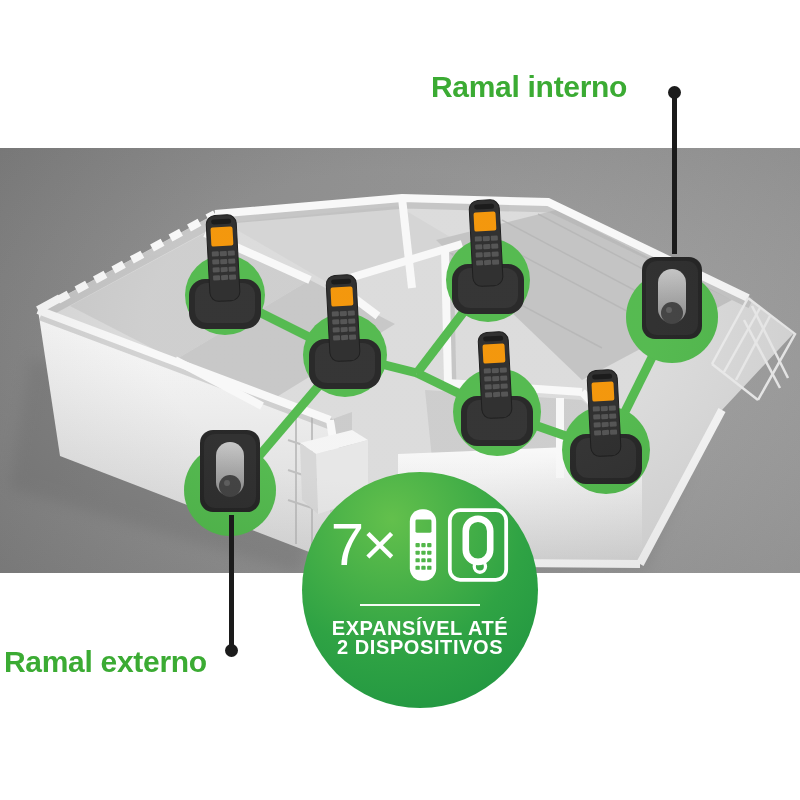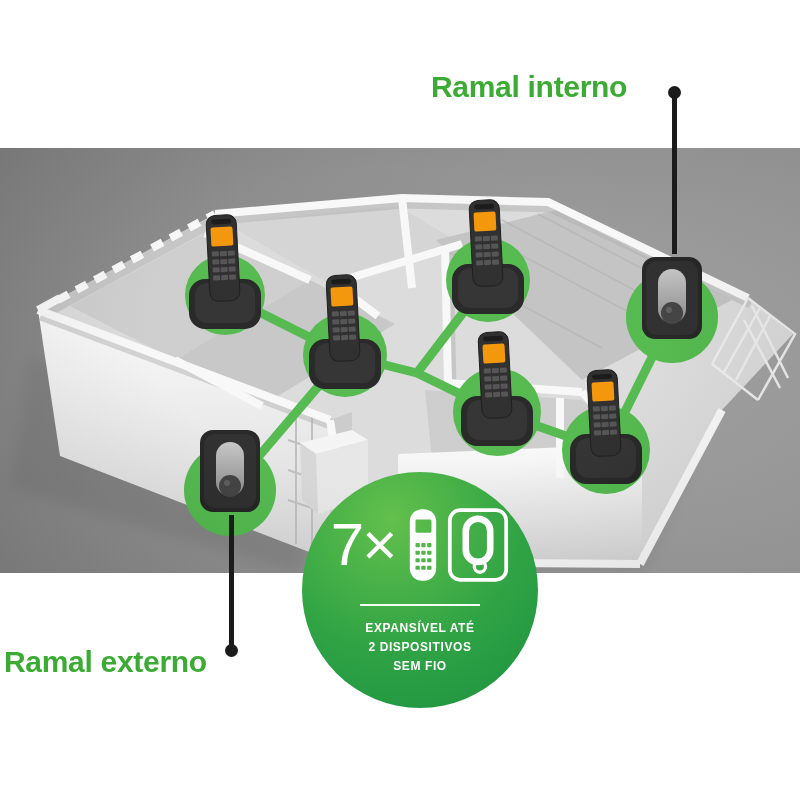--- a/index.html
+++ b/index.html
@@ -24,21 +24,21 @@
          background:radial-gradient(ellipse at 50% 42%,rgba(255,255,255,0.05) 45%,rgba(0,0,0,0.10) 100%);pointer-events:none;}
   svg.plan,svg.net{position:absolute;left:0;top:0;}
 
   
   .badge{position:absolute;left:302px;top:472px;width:236px;height:236px;border-radius:50%;
          background:radial-gradient(circle at 38% 20%, var(--badge-light) 0%, var(--badge-mid) 55%, var(--badge-dark) 100%);
          display:flex;flex-direction:column;align-items:center;color:#fff;z-index:5;}
   .badge-row{display:flex;align-items:center;gap:8px;margin-top:32px;height:82px;}
   .badge-mult{font-size:60px;font-weight:400;line-height:1;letter-spacing:-2px;margin-right:4px;}
   .badge-divider{width:120px;height:2px;background:#ffffff;opacity:.95;margin-top:18px;}
-  .badge-text{margin-top:13px;text-align:center;font-weight:bold;font-size:12px;line-height:19px;letter-spacing:.6px;}
+  .badge-text{margin-top:13px;text-align:center;font-weight:bold;font-size:20px;line-height:19px;letter-spacing:.6px;}
 </style>
 </head>
 <body>
 
 <div class="stage">
 
   <div class="label label-internal">Ramal interno</div>
   <div class="pointer pointer-internal">
     <span class="dot"></span>
   </div>
@@ -229,21 +229,20 @@
       <svg width="62" height="80" viewBox="0 0 66 80">
         <rect x="3" y="3" width="60" height="74" rx="11" fill="none" stroke="#ffffff" stroke-width="4"></rect>
         <rect x="20" y="12" width="26" height="46" rx="13" fill="none" stroke="#ffffff" stroke-width="7"></rect>
         <circle cx="35" cy="63" r="6" fill="none" stroke="#ffffff" stroke-width="3.5"></circle>
       </svg>
     </div>
     <div class="badge-divider"></div>
     <div class="badge-text">
       <div>EXPANSÍVEL ATÉ</div>
       <div>2 DISPOSITIVOS</div>
-      <div>SEM FIO</div>
     </div>
   </div>
 
   <div class="label label-external">Ramal externo</div>
   <div class="pointer pointer-external">
     <span class="dot"></span>
   </div>
 
 </div>
 

